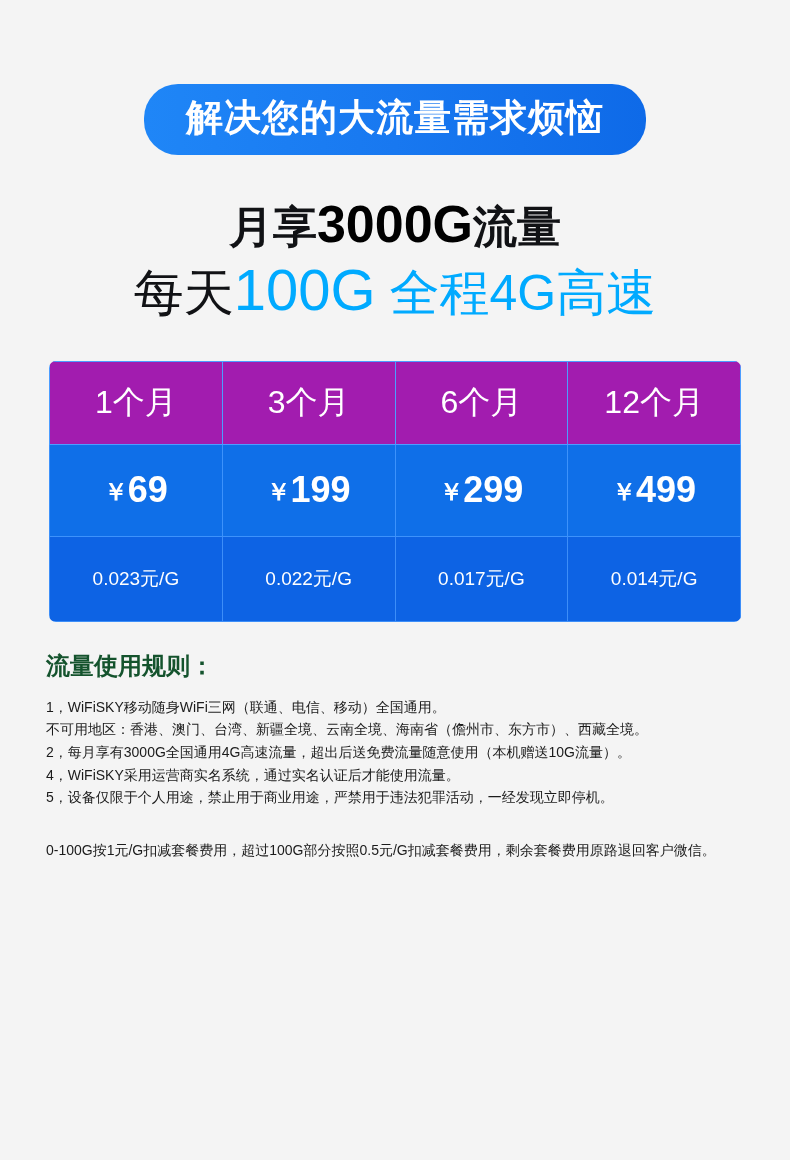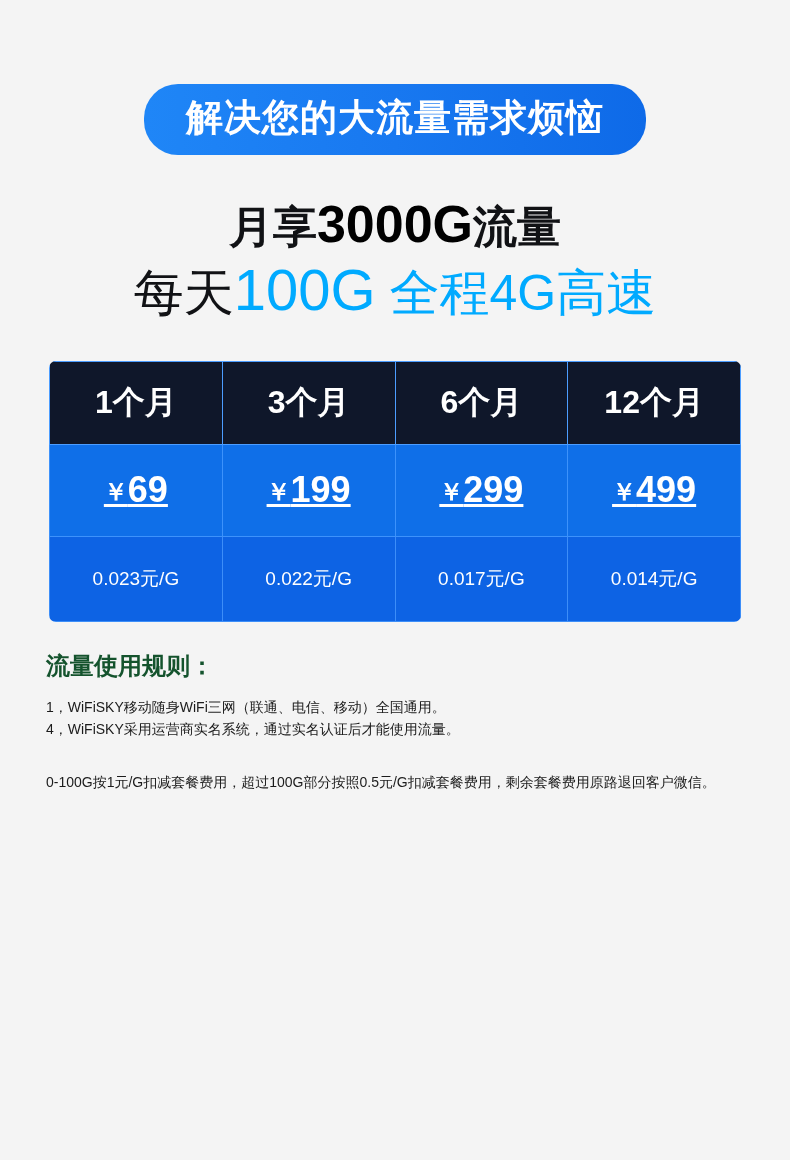--- a/index.html
+++ b/index.html
@@ -75,33 +75,32 @@
     table-layout: fixed;
     border-radius: 7px;
     overflow: hidden;
   }
   .ptable td {
     text-align: center;
     color: #ffffff;
     border: 1px solid #3d95ff;
   }
   .ptable tr.head td {
-    background: #0f172a;
+    background: #a21caf;
     font-size: 32px;
-    font-weight: bold;
+    font-weight: normal;
     height: 83px;
     border-color: #4c9dff;
   }
   .ptable tr.price td {
     background: #0f6fe8;
     font-size: 36px;
     font-weight: bold;
     height: 92px;
     border-color: #3d92fb;
-    text-decoration: underline;
   }
   .ptable tr.price .yen { font-size: 24px; font-weight: bold; vertical-align: 2px; }
   .ptable tr.unit td {
     background: #0d63e4;
     font-size: 19px;
     height: 85px;
     border-color: #3d8ef8;
   }
 
   
@@ -163,21 +162,24 @@
         <td>0.014元/G</td>
       </tr>
     </tbody>
       </table>
   </div>
 
   <div class="rules">
     <div class="rules-title">流量使用规则：</div>
     <div class="rules-body">
       <p>1，WiFiSKY移动随身WiFi三网（联通、电信、移动）全国通用。</p>
+      <p>不可用地区：香港、澳门、台湾、新疆全境、云南全境、海南省（儋州市、东方市）、西藏全境。</p>
+      <p>2，每月享有3000G全国通用4G高速流量，超出后送免费流量随意使用（本机赠送10G流量）。</p>
       <p>4，WiFiSKY采用运营商实名系统，通过实名认证后才能使用流量。</p>
+      <p>5，设备仅限于个人用途，禁止用于商业用途，严禁用于违法犯罪活动，一经发现立即停机。</p>
     </div>
   </div>
 
   <div class="rules section-two">
     <div class="rules-body">
       <p>0-100G按1元/G扣减套餐费用，超过100G部分按照0.5元/G扣减套餐费用，剩余套餐费用原路退回客户微信。</p>
     </div>
   </div>
 
 </div>

